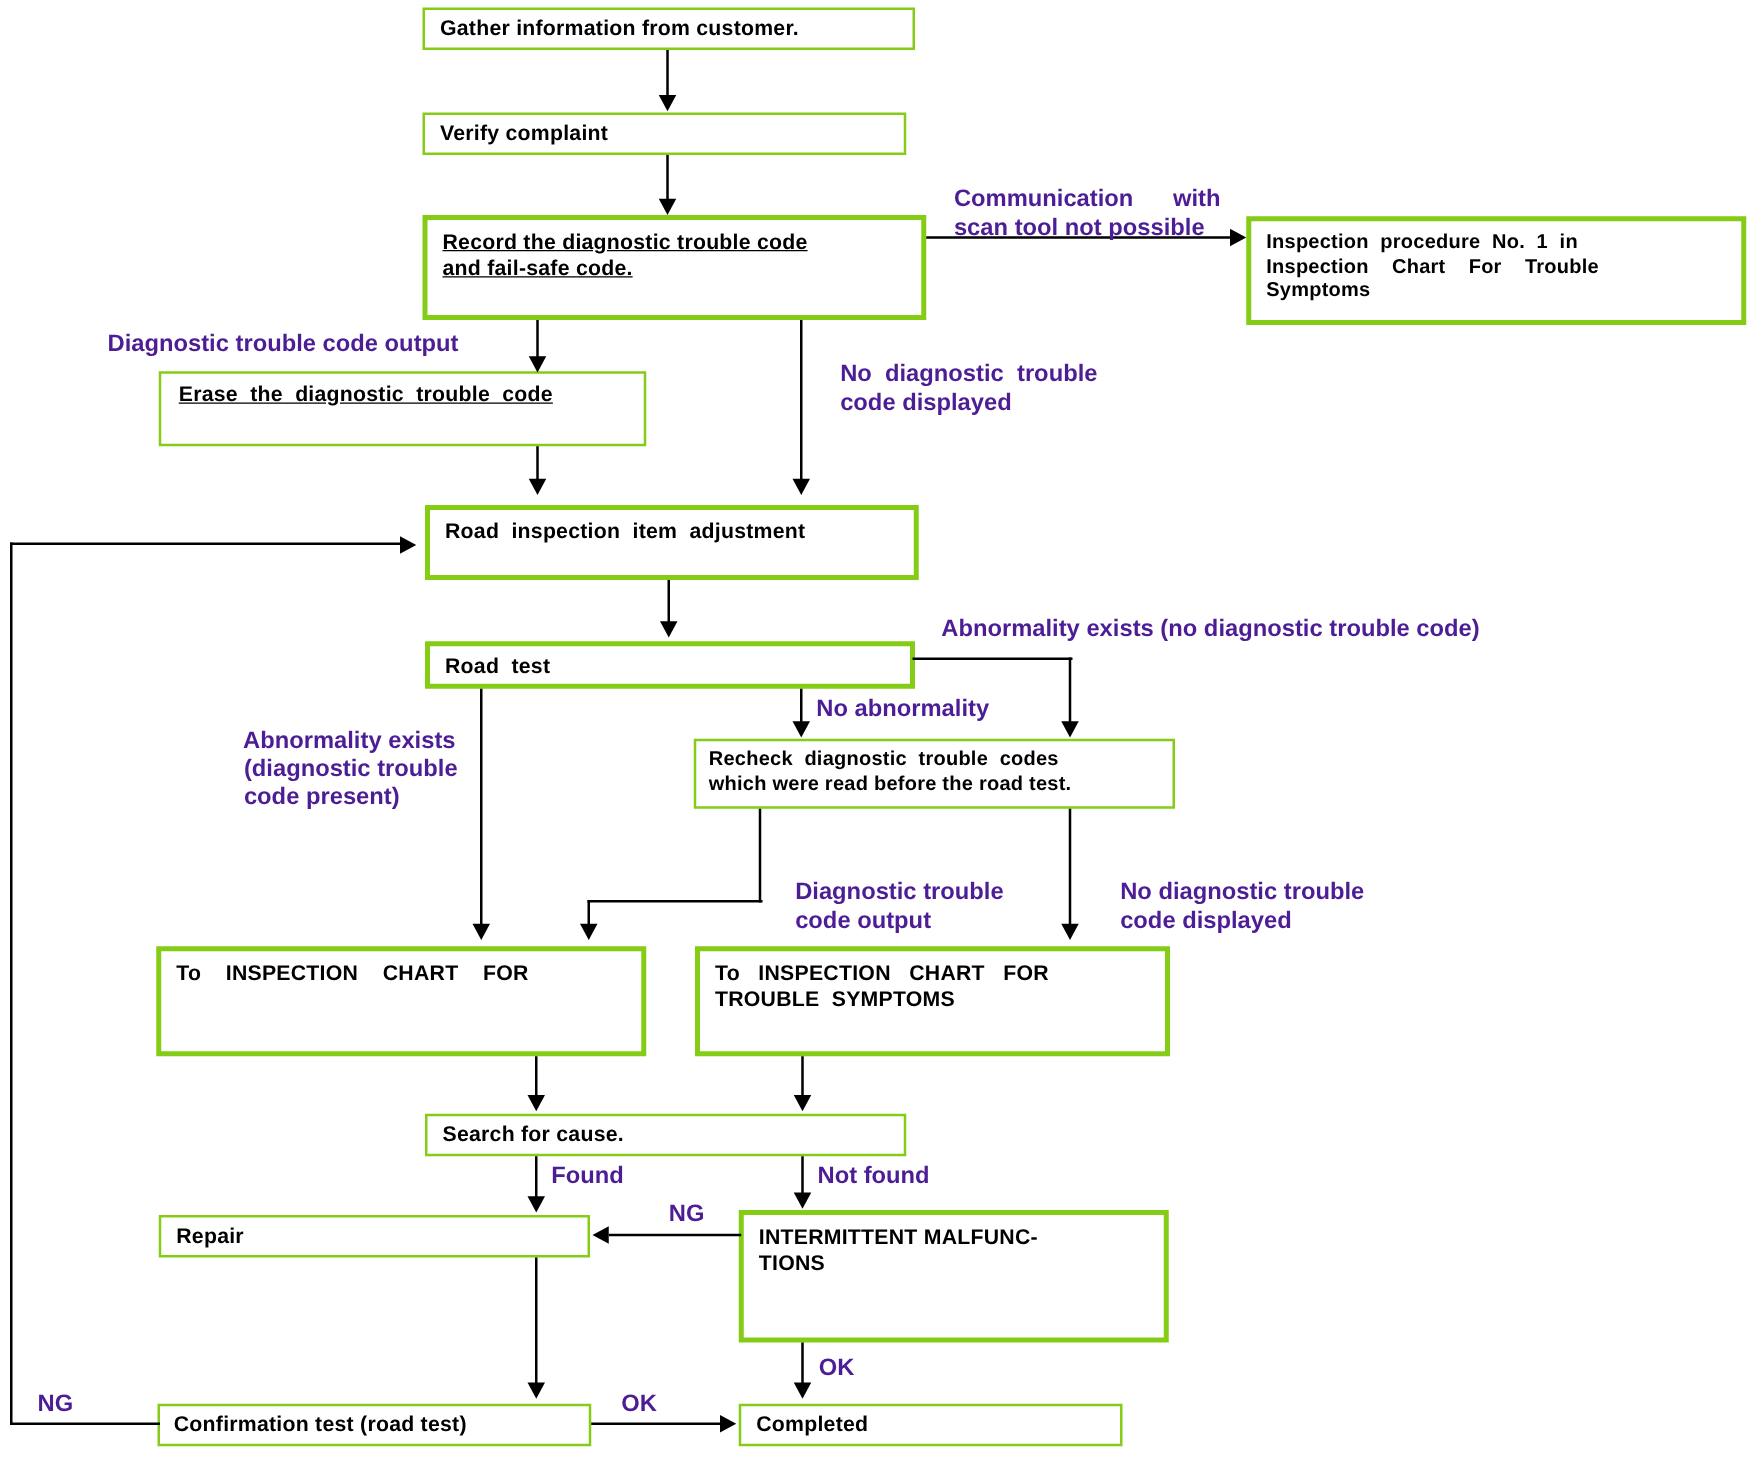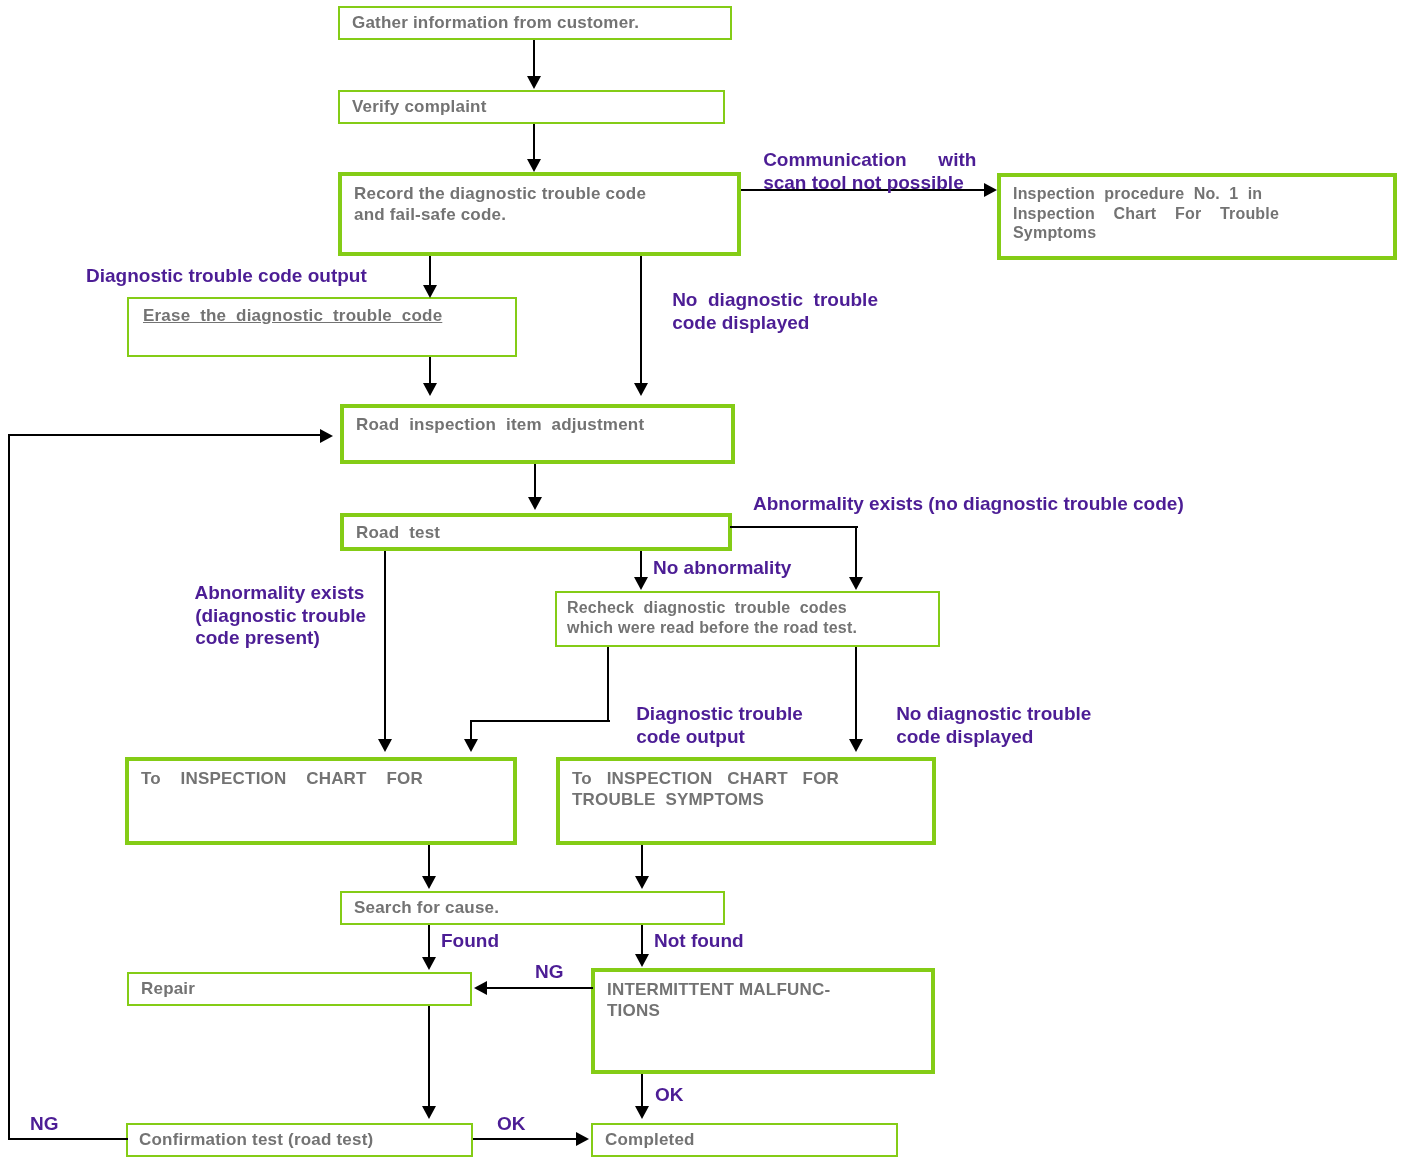--- a/index.html
+++ b/index.html
@@ -15,21 +15,21 @@
     overflow:hidden;
   }
   
   .box{
     position:absolute;
     box-sizing:border-box;
     background:#fff;
     border:4px solid #84cc16;
     display:block;
     padding:11px 10px 4px 12px;
-    color:#737373;
+    color:#000000;
     font-weight:bold;
     line-height:1.22;
     letter-spacing:0.2px;
   }
   .box.thin{border-width:2px;}
   .box span{display:block;white-space:pre;}
 
   
   .lbl{
     position:absolute;
@@ -75,21 +75,21 @@
 <div id="stage">
 
   <div class="box thin" style="left:338px;top:6px;width:394px;height:34px;font-size:17px;padding-top:5px;">
     <span>Gather information from customer.</span>
   </div>
 
   <div class="box thin" style="left:338px;top:90px;width:387px;height:34px;font-size:17px;padding-top:5px;">
     <span>Verify complaint</span>
   </div>
 
-  <div class="box" style="left:338px;top:172px;width:403px;height:84px;font-size:17px;padding-top:8px;">
+  <div class="box" style="left:338px;top:172px;width:403px;height:84px;font-size:17px;padding-top:8px;text-decoration:underline;">
     <span>Record the diagnostic trouble code</span>
     <span>and fail-safe code.</span>
   </div>
 
   <div class="box" style="left:997px;top:173px;width:400px;height:87px;font-size:16px;padding-top:7px;">
     <span>Inspection  procedure  No.  1  in</span>
     <span>Inspection    Chart    For    Trouble</span>
     <span>Symptoms</span>
   </div>
 

